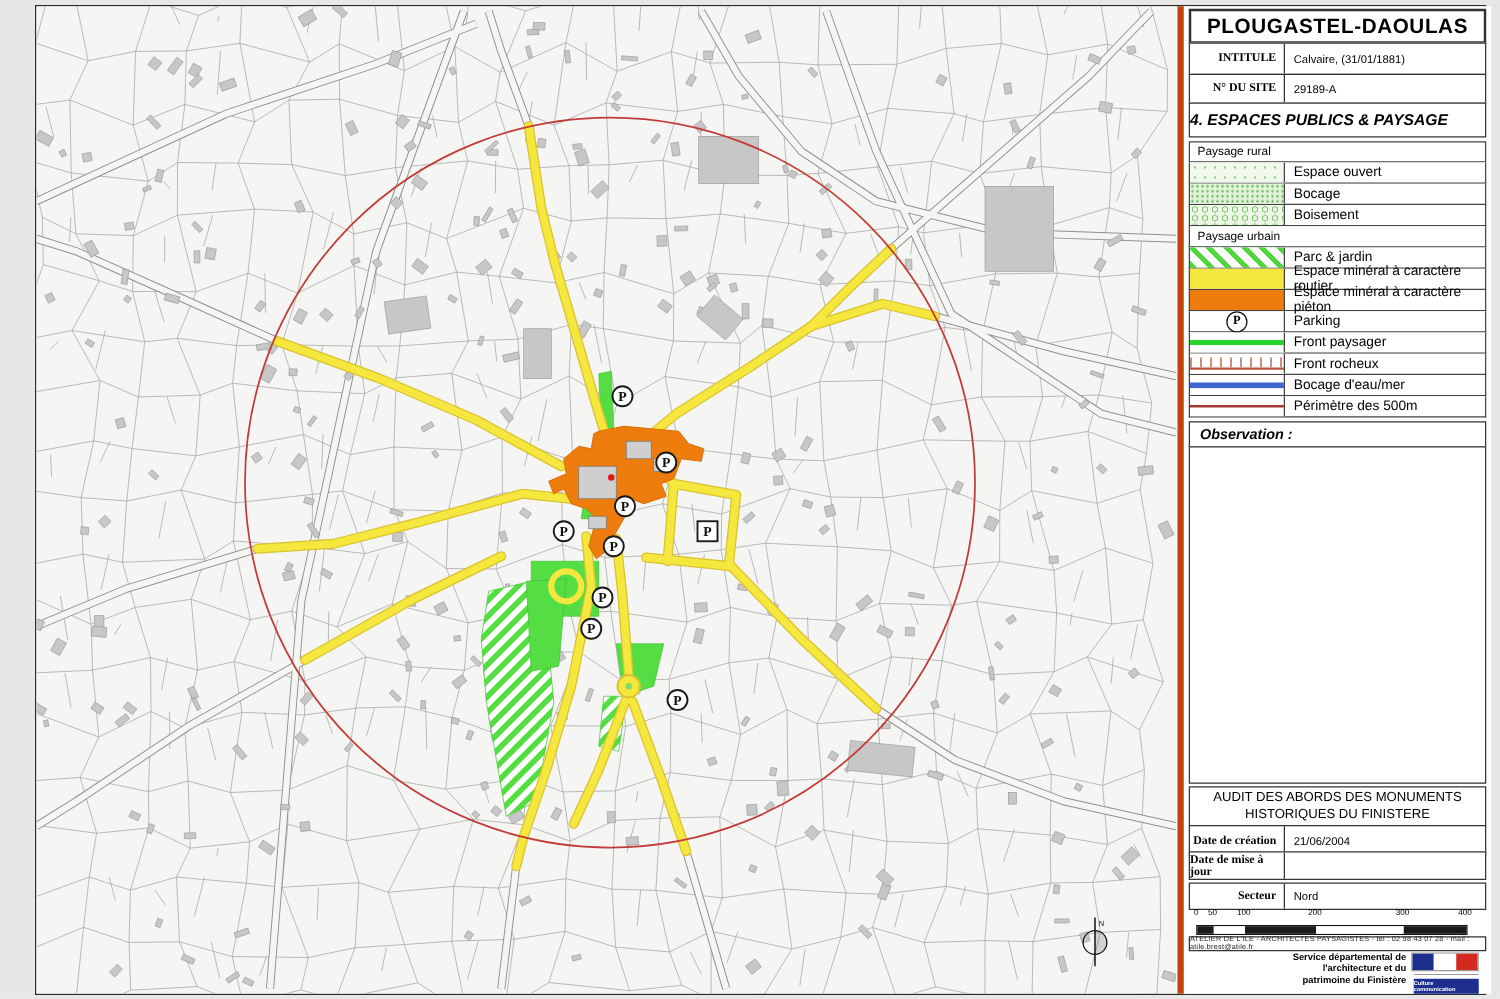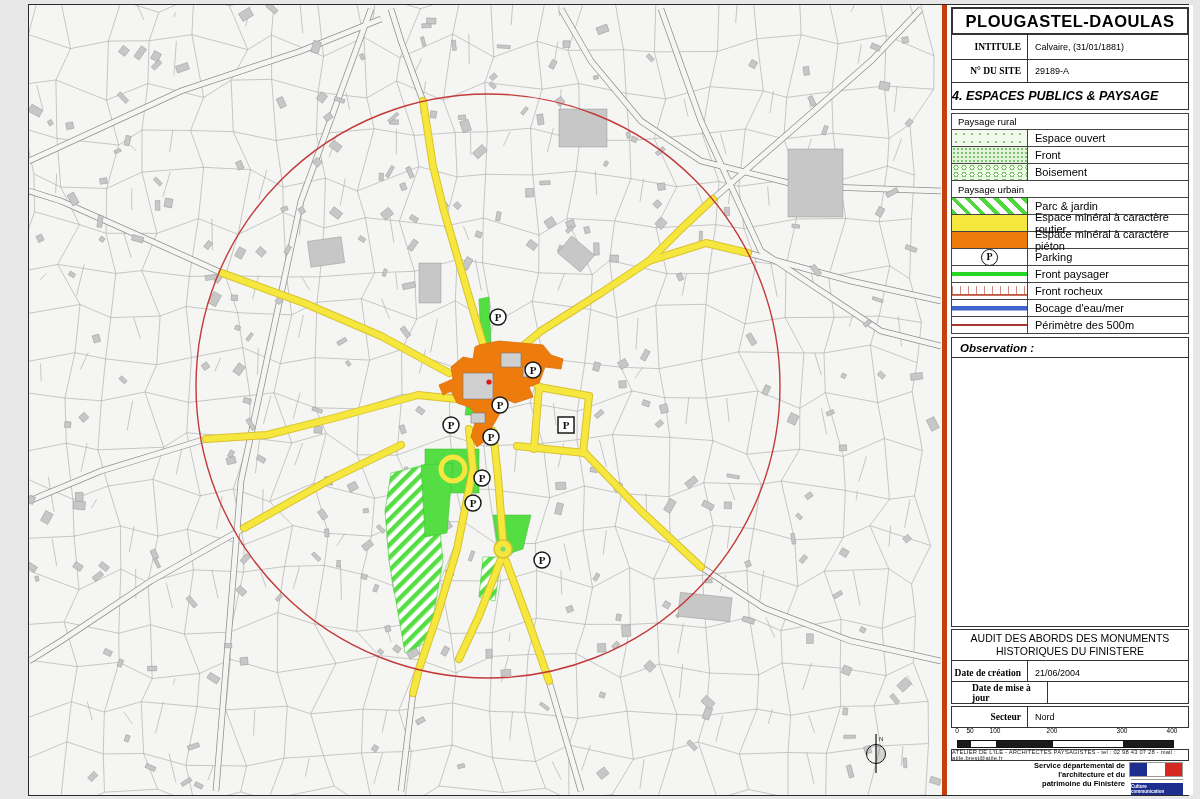--- a/index.html
+++ b/index.html
@@ -40,21 +40,21 @@
   .sw-comb{background:repeating-linear-gradient(90deg,#cf8b7c 0 1.5px,transparent 1.5px 8px) 0 3px/100% 8px no-repeat,
            linear-gradient(#b9513d,#b9513d) 0 11px/100% 1.8px no-repeat,#fff;}
   .sw-lblue{background:linear-gradient(#3f63cc,#3f63cc) 0 50%/100% 4.5px no-repeat,#fff;}
   .sw-lred{background:linear-gradient(#a83733,#a83733) 0 50%/100% 2px no-repeat,#fff;}
   .obs-box{top:332px;height:21px;display:flex;align-items:center;padding-left:8px;
     font-weight:bold;font-style:italic;font-size:11.5px;}
   .obs-empty{top:352px;height:270px;}
   .audit-box{top:624px;height:32px;display:flex;align-items:center;justify-content:center;text-align:center;
     font-size:10.5px;line-height:1.25;padding:0 16px;}
   .f1{top:655px;height:25px;}
-  .f2{top:676px;height:23px;padding-left:20px;}
+  .f2{top:676px;height:23px;}
   .f3{top:701px;height:22px;}
   
   .scale-wrap{position:absolute;left:4px;top:722px;width:238px;height:22px;}
   .stick{position:absolute;top:0;font-size:6.5px;transform:translateX(-50%);}
   .sbar{position:absolute;left:6px;top:13px;width:215px;height:6px;border:1px solid #111;display:flex;box-sizing:content-box;background:#fff;}
   .sseg{height:100%;}
   .sdark{background:#1a1a1a;}
   .slight{background:#ffffff;}
   .credit-box{top:744px;height:12px;display:flex;align-items:center;justify-content:center;
     font-size:5.8px;letter-spacing:.2px;color:#222;border:1px solid #333;}
@@ -510,21 +510,21 @@
       <div class="pbox section-box">4. ESPACES PUBLICS &amp; PAYSAGE</div>
 
       <div class="pbox legend">
         <div class="lrow lhead">Paysage rural</div>
         <div class="lrow">
           <div class="lsw sw-dots1"></div>
           <div class="llabel">Espace ouvert</div>
         </div>
         <div class="lrow">
           <div class="lsw sw-dots2"></div>
-          <div class="llabel">Front</div>
+          <div class="llabel">Bocage</div>
         </div>
         <div class="lrow">
           <div class="lsw sw-circ"></div>
           <div class="llabel">Boisement</div>
         </div>
         <div class="lrow lhead">Paysage urbain</div>
         <div class="lrow">
           <div class="lsw sw-hatch"></div>
           <div class="llabel">Parc &amp; jardin</div>
         </div>

